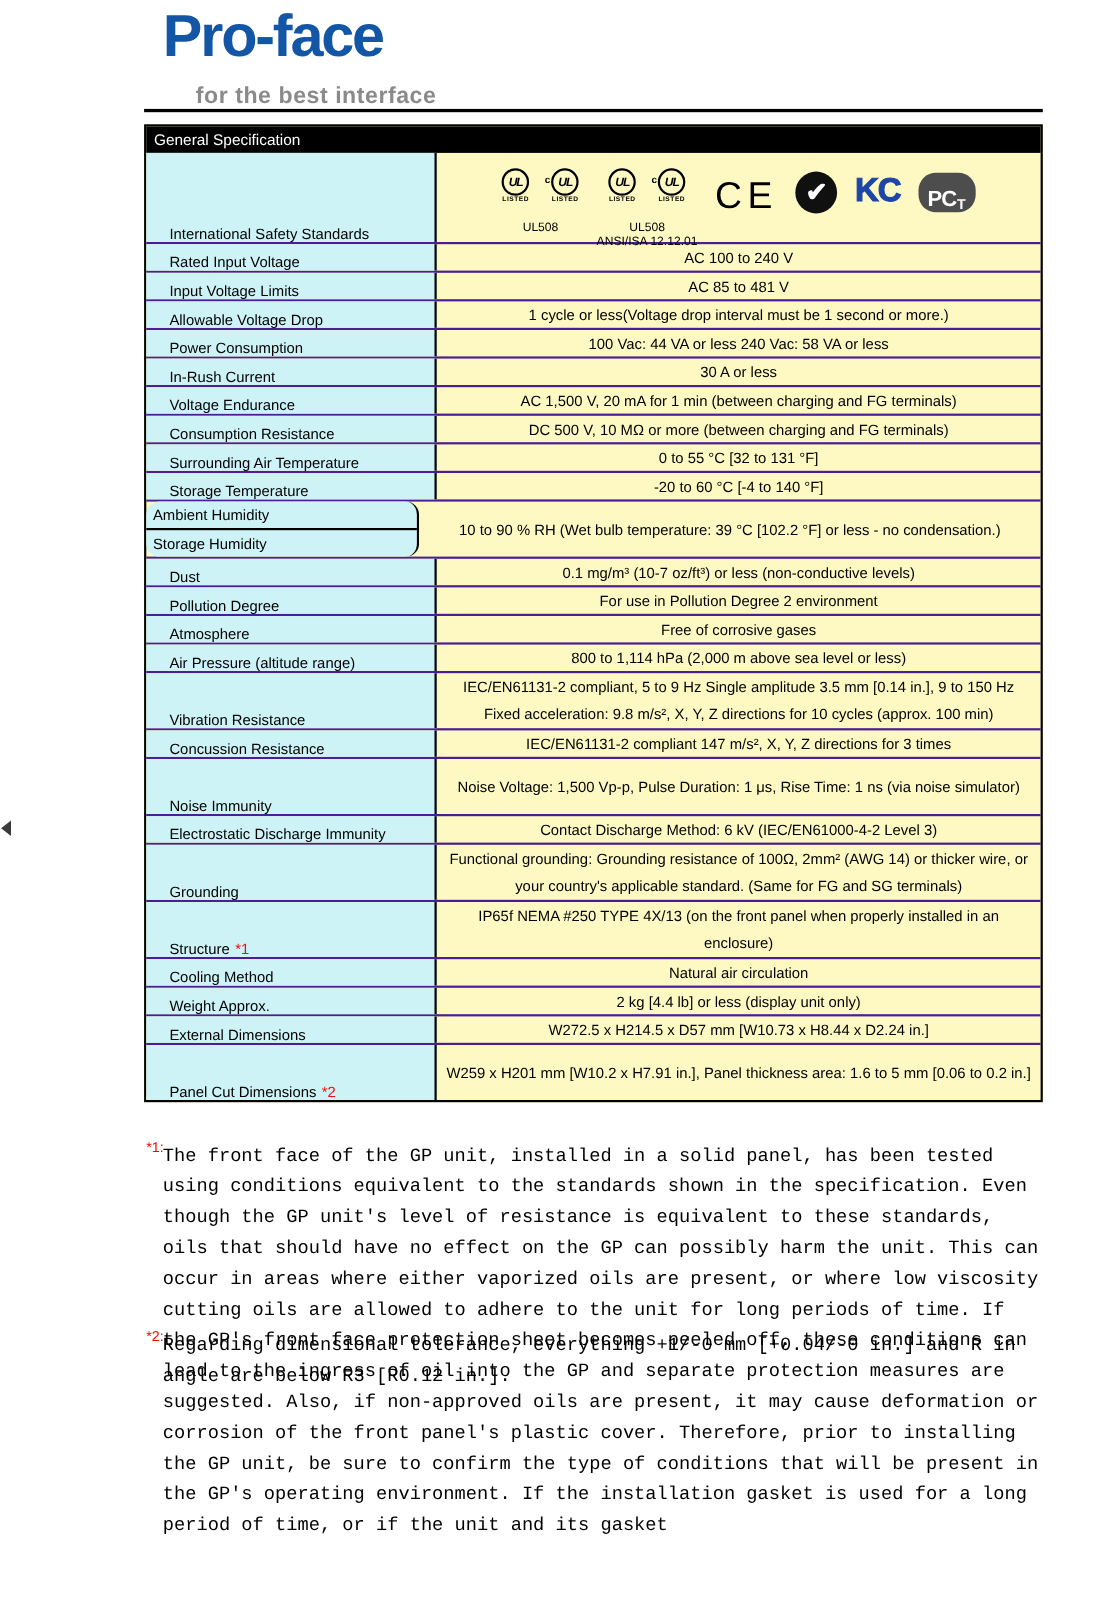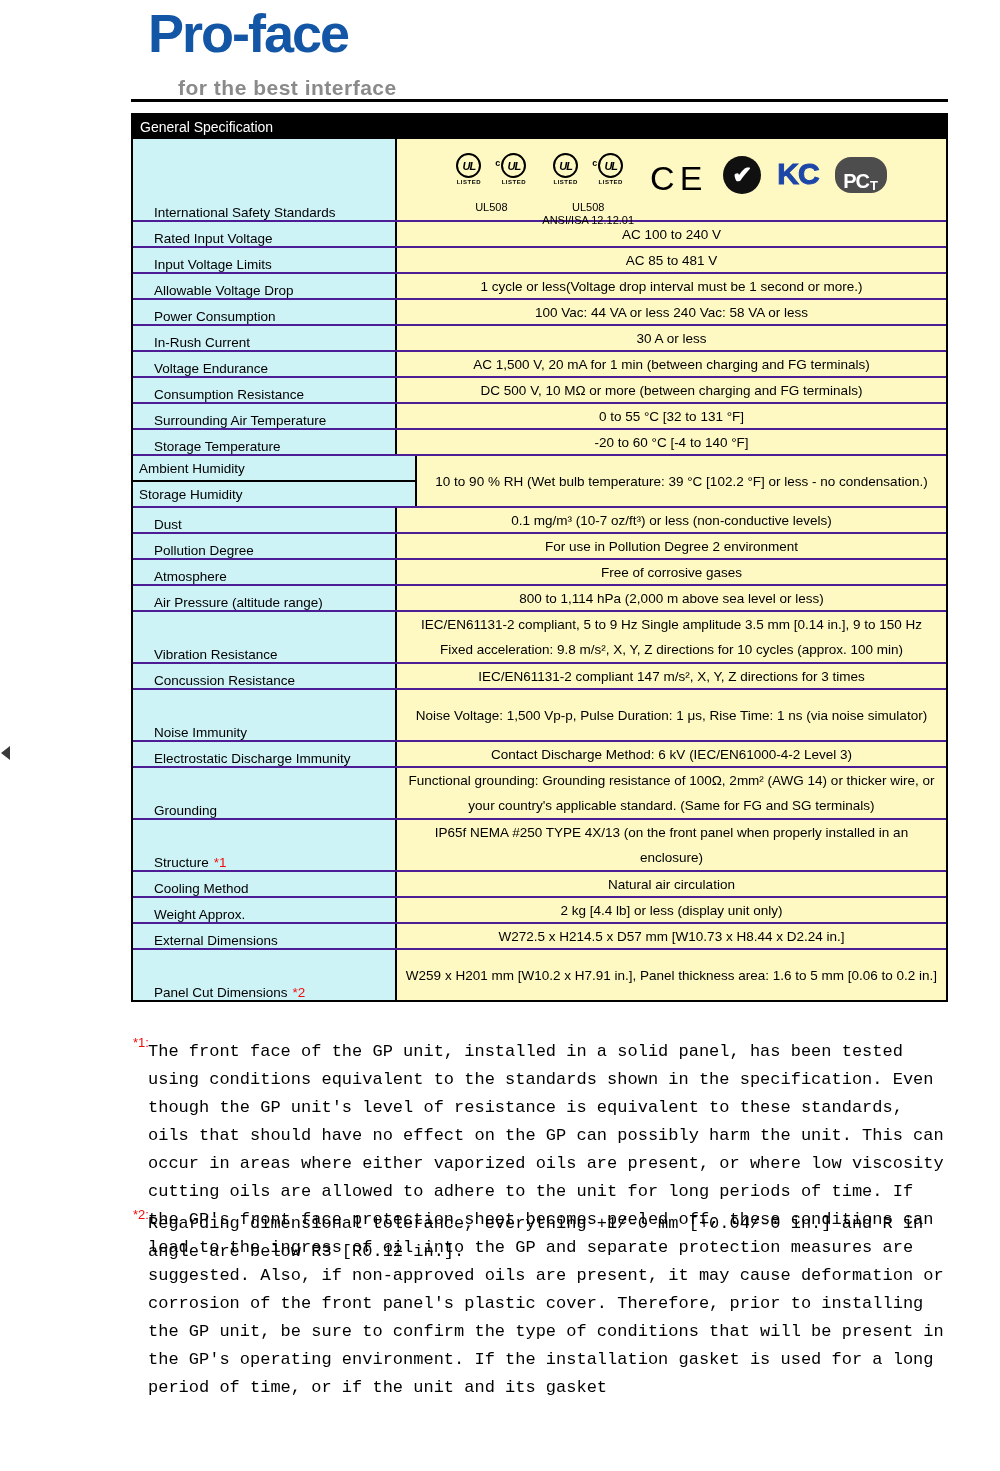--- a/index.html
+++ b/index.html
@@ -18,21 +18,21 @@
 
   
   .spec-table { position:absolute; left:131px; top:113px; width:817px; border:2px solid #000; background:#fef9c3; }
   .table-title { background:#000; color:#fff; height:24px; line-height:24px; padding-left:7px; font-size:14px; }
   .row { display:flex; height:26px; border-top:2px solid #4c1d95; }
   .row:first-of-type { border-top:none; }
   .row.h2 { height:52px; }
   .row.safety { height:81px; border-top:none; }
   .label-cell { width:264px; background:var(--cell-cyan,#cdf3f7); border-right:2px solid #000;
     display:flex; align-items:flex-end; padding-left:21px; font-size:13.5px; flex-shrink:0; }
-  .label-col { width:284px; background:var(--cell-cyan,#cdf3f7); border-right:2px solid #000; display:flex; flex-direction:column; flex-shrink:0; }
+  .label-col { width:248px; background:var(--cell-cyan,#cdf3f7); border-right:2px solid #000; display:flex; flex-direction:column; flex-shrink:0;border-radius:12px; }
   .label-col .half { flex:1; display:flex; align-items:center; padding-left:6px; font-size:13.5px; }
   .label-col .half + .half { border-top:2px solid #000; }
   .label-note { color:var(--note-red,#f20d0d); margin-left:5px; font-size:13.5px; }
   .value-cell { flex:1; display:flex; align-items:center; justify-content:center; text-align:center;
     font-size:13.5px; padding:0 8px; line-height:25px; }
 
   
   .marks { flex:1; display:flex; align-items:flex-start; justify-content:center; gap:16px; padding-top:14px; }
   .mark-group { display:flex; flex-direction:column; align-items:center; }
   .ul-pair { display:flex; gap:14px; align-items:flex-start; }

